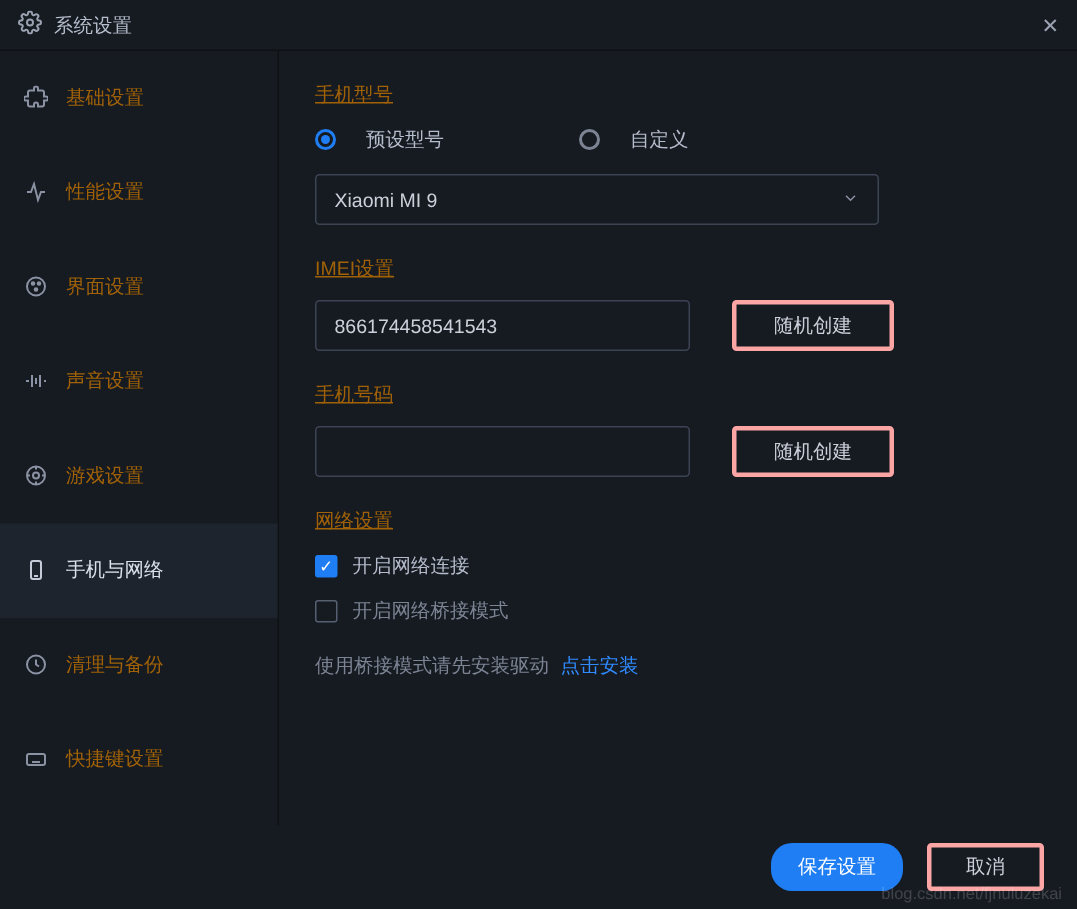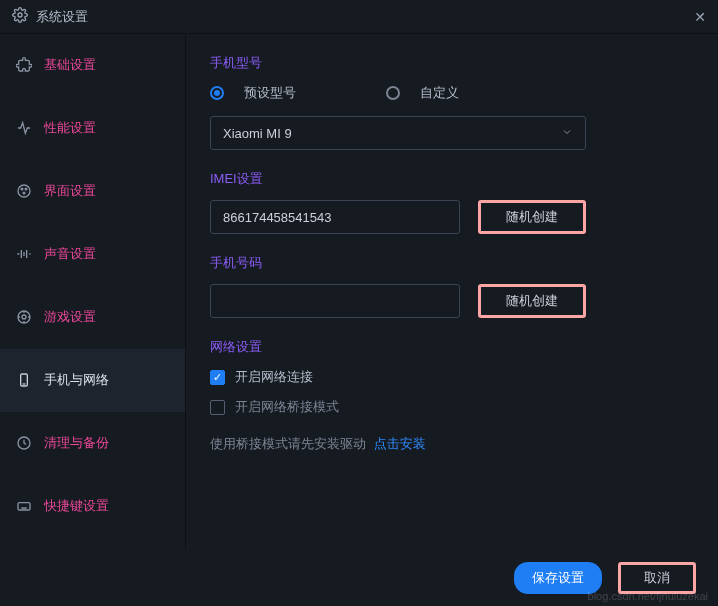--- a/index.html
+++ b/index.html
@@ -2,34 +2,34 @@
 <html><head>
   <meta charset="utf-8">
   <style>
     * { margin: 0; padding: 0; box-sizing: border-box; font-family: "Microsoft YaHei", Arial, sans-serif; }
     body { background: #161a21; color: #b5bccb; font-size: 13px; width: 718px; height: 606px; overflow: hidden; position: relative; }
     .titlebar { display: flex; align-items: center; justify-content: space-between; height: 34px; padding: 16px 12px; background: #161a21; border-bottom: 1px solid #0e1114; }
     .titlebar-left { display: flex; align-items: center; gap: 8px; }
     .close-btn { color: #9aa1b0; cursor: pointer; font-size: 14px; }
     .container { display: flex; height: calc(606px - 34px - 56px); }
     .sidebar { width: 186px; background: #161a21; display: flex; flex-direction: column; border-right: 1px solid #0e1114; }
-    .side-item { display: flex; align-items: center; gap: 12px; height: 63px; padding: 0 16px; color: #ec4899; cursor: pointer; border-bottom: 1px solid rgba(0,0,0,0); }
+    .side-item { display: flex; align-items: center; gap: 12px; height: 63px; padding: 0 16px; color: #a16207; cursor: pointer; border-bottom: 1px solid rgba(0,0,0,0); }
     .side-item.active { background: #1e242d; color: #dbe0ea; }
     .side-icon { width: 16px; height: 16px; display: inline-flex; align-items: center; justify-content: center; color: #8a92a3; }
     .side-item.active .side-icon { color: #c6ccd9; }
     .content { flex: 1; padding: 20px 24px 10px 24px; overflow-y: auto; }
-    .section-label { color: #8b5cf6; margin-bottom: 12px; font-size: 13px; }
+    .section-label { color: #a16207; margin-bottom: 12px; font-size: 13px; text-decoration: underline; }
     .radio-row { display: flex; gap: 90px; margin-bottom: 14px; align-items: center; }
     .radio-opt { display: flex; align-items: center; gap: 20px; cursor: pointer; }
     .radio-circle { width: 14px; height: 14px; border: 2px solid #7c8494; border-radius: 50%; display: inline-block; position: relative; }
     .radio-circle.selected { border-color: #1f7ef3; }
     .radio-circle.selected::after { content: ""; position: absolute; top: 2px; left: 2px; width: 6px; height: 6px; background: #1f7ef3; border-radius: 50%; }
     .select-box { width: 376px; height: 34px; border: 1px solid #3c4454; border-radius: 3px; background: transparent; color: #cbd0da; display: flex; align-items: center; justify-content: space-between; padding: 0 12px; cursor: pointer; margin-bottom: 20px; }
     .chev { color: #8a92a3; }
-    .input-row { display: flex; gap: 18px; margin-bottom: 20px; }
+    .input-row { display: flex; gap: 28px; margin-bottom: 20px; }
     .text-input { width: 250px; height: 34px; border: 1px solid #3c4454; border-radius: 3px; background: transparent; color: #cbd0da; padding: 0 12px; outline: none; font-size: 13px; }
     .btn-outline { width: 108px; height: 34px; border: 3px solid #fca5a5; border-radius: 3px; background: transparent; color: #cbd0da; cursor: pointer; font-size: 13px; }
     .checkbox-row { display: flex; align-items: center; gap: 10px; margin-bottom: 12px; cursor: pointer; }
     .cbox { width: 15px; height: 15px; border: 1px solid #576072; border-radius: 2px; display: inline-flex; align-items: center; justify-content: center; }
     .cbox.checked { background: #1f7ef3; border-color: #1f7ef3; color: #fff; font-size: 11px; }
     .muted-text { color: #7c8494; font-size: 13px; }
     .link-text { color: #2f8bff; cursor: pointer; margin-left: 4px; }
     .footer { position: absolute; bottom: 0; left: 0; right: 0; height: 56px; display: flex; align-items: center; justify-content: flex-end; gap: 16px; padding: 0 22px; background: #161a21; }
     .btn-primary { width: 88px; height: 32px; background: #1f7ef3; border: none; border-radius: 14px; color: #fff; cursor: pointer; font-size: 13px; }
     .watermark { position: absolute; bottom: 4px; right: 10px; font-size: 11px; color: rgba(255,255,255,0.18); pointer-events: none; }

